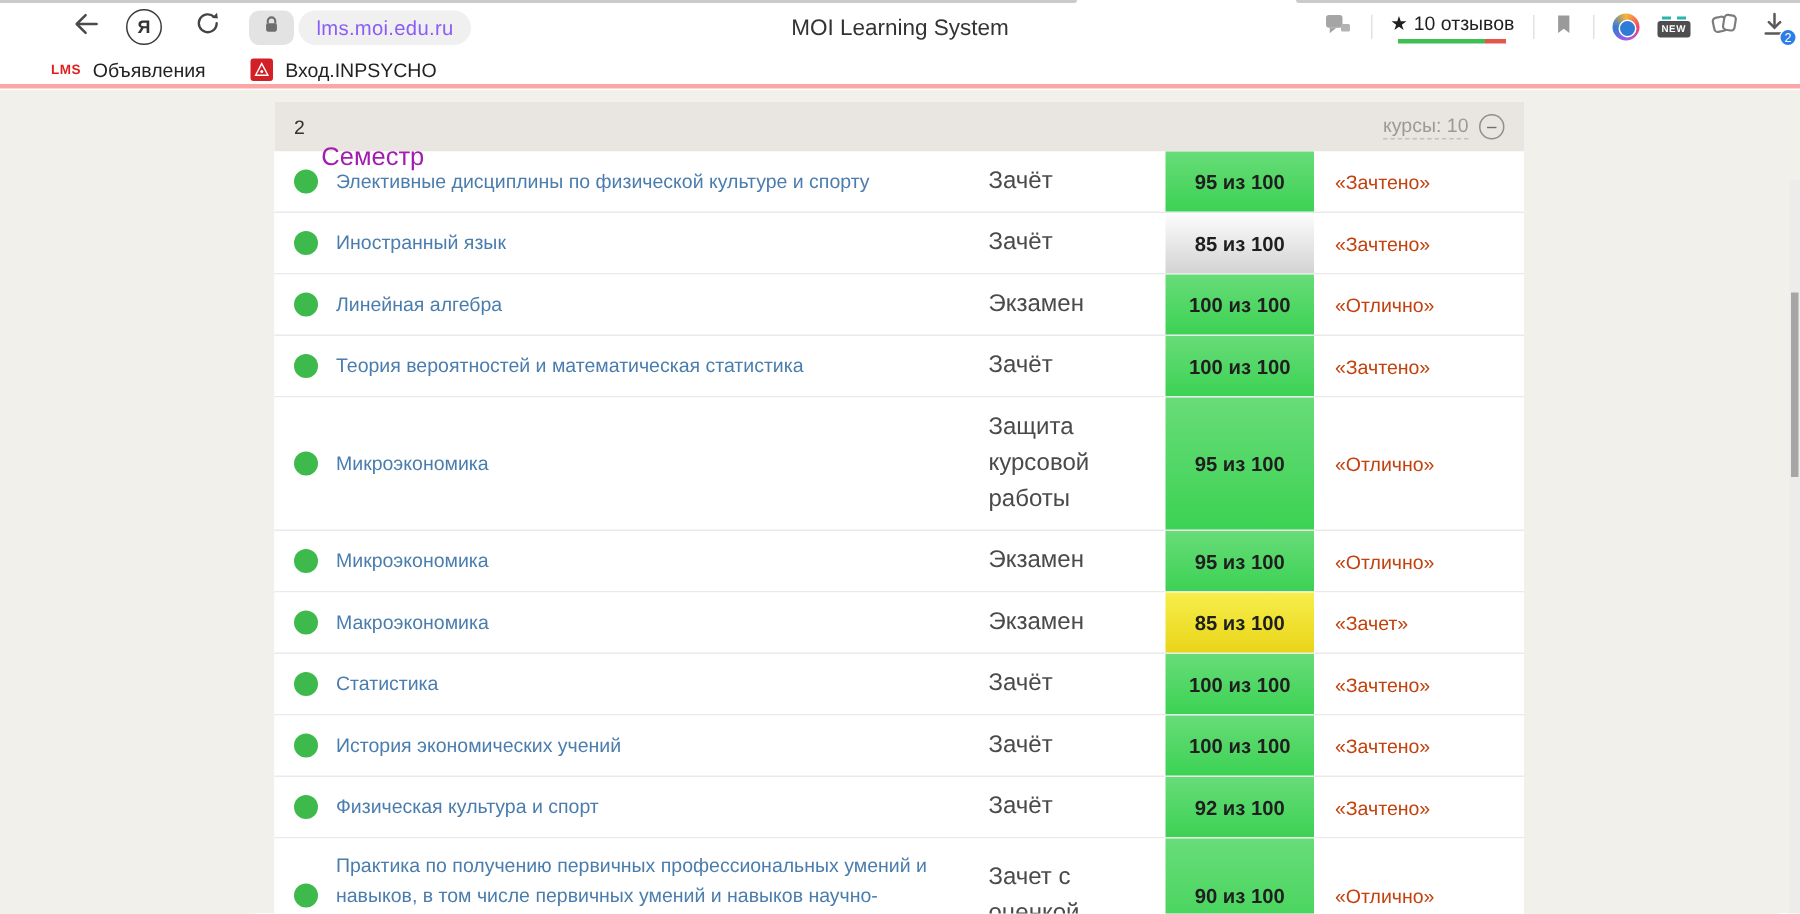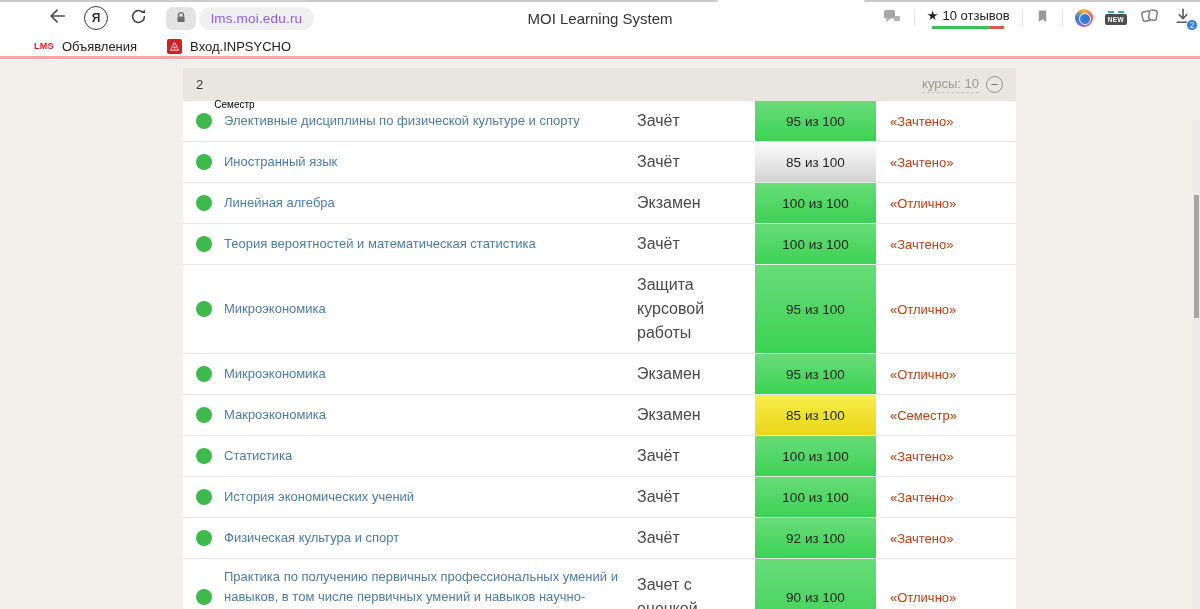--- a/index.html
+++ b/index.html
@@ -49,31 +49,31 @@
   .bm-fav-lms { color:#e02020; font-size:9px; font-weight:bold; letter-spacing:.3px; }
   .bm-fav-crest { width:15px; height:15px; background:#d32027; border-radius:2px; display:flex; align-items:center; justify-content:center; }
   .bm-fav-crest svg { display:block; }
 
   
   .page { position:absolute; top:60px; left:0; right:0; bottom:0; background:#f2f0eb; }
   .panel { position:absolute; left:183px; width:833px; top:8px; background:#ffffff; }
 
   .sem-header { height:33px; background:#e9e6e1; display:flex; align-items:center; padding:0 13px; }
   .sem-num { font-size:13px; color:#333; }
-  .sem-title { font-size:10px; color:#000000; margin-left:11px;margin-top:40px; }
+  .sem-title { font-size:17px; color:#a21caf; margin-left:11px;margin-top:40px; }
   .sem-right { margin-left:auto; display:flex; align-items:center; gap:7px; }
   .courses-link { font-size:13px; color:#9a9a9a; border-bottom:1px dashed #c0c0c0; padding-bottom:1px; cursor:pointer; }
   .toggle { width:17px; height:17px; border:1.4px solid #8f8f8f; border-radius:50%; color:#6f6f6f; font-size:13px; line-height:1; display:flex; align-items:center; justify-content:center; cursor:pointer; }
 
   .row { display:flex; align-items:center; min-height:38px; border-bottom:1px solid #eaeaea; background:#fff; }
   .cell-dot { width:41px; display:flex; justify-content:center; align-items:center; }
   .dot { width:16px; height:16px; border-radius:50%; background:#3eba4c; }
   .cell-name { flex:1; padding:8px 12px 8px 0; font-size:13px; line-height:1.55; color:#4a7dad; text-decoration:none; cursor:pointer; }
   .cell-type { width:118px; padding:8px 6px 8px 0; font-size:16px; line-height:1.5; color:#4a4a4a; }
-  .cell-score { width:121px; align-self:stretch; display:flex; align-items:center; justify-content:center; font-size:13.5px; font-weight:400; color:#1f1f1f; }
+  .cell-score { width:99px; align-self:stretch; display:flex; align-items:center; justify-content:center; font-size:13.5px; font-weight:700; color:#1f1f1f; }
   .score-green { background:linear-gradient(180deg,#68dc78 0%,#3cd254 100%); }
   .score-gray { background:linear-gradient(180deg,#fdfdfd 0%,#d3d3d3 100%); }
   .score-yellow { background:linear-gradient(180deg,#f7ee4b 0%,#e9d519 100%); }
   .cell-grade { width:140px; padding:8px 0 8px 14px; font-size:13px; color:#c2410c; }
 
   
   .sb-track { position:absolute; right:0; top:60px; bottom:0; width:7px; background:#edecea; }
   .sb-thumb { position:absolute; right:1px; top:195px; width:5px; height:123px; background:#a6a6a6; cursor:grab; }
 </style>
 </head>
@@ -274,21 +274,21 @@
       <div class="cell-grade">«Отлично»</div>
     </div>
 
     <div class="row">
       <div class="cell-dot">
         <span class="dot"></span>
       </div>
       <a class="cell-name">Макроэкономика</a>
       <div class="cell-type">Экзамен</div>
       <div class="cell-score score-yellow">85 из 100</div>
-      <div class="cell-grade">«Семестр»</div>
+      <div class="cell-grade">«Зачет»</div>
     </div>
 
     <div class="row">
       <div class="cell-dot">
         <span class="dot"></span>
       </div>
       <a class="cell-name">Статистика</a>
       <div class="cell-type">Зачёт</div>
       <div class="cell-score score-green">100 из 100</div>
       <div class="cell-grade">«Зачтено»</div>

